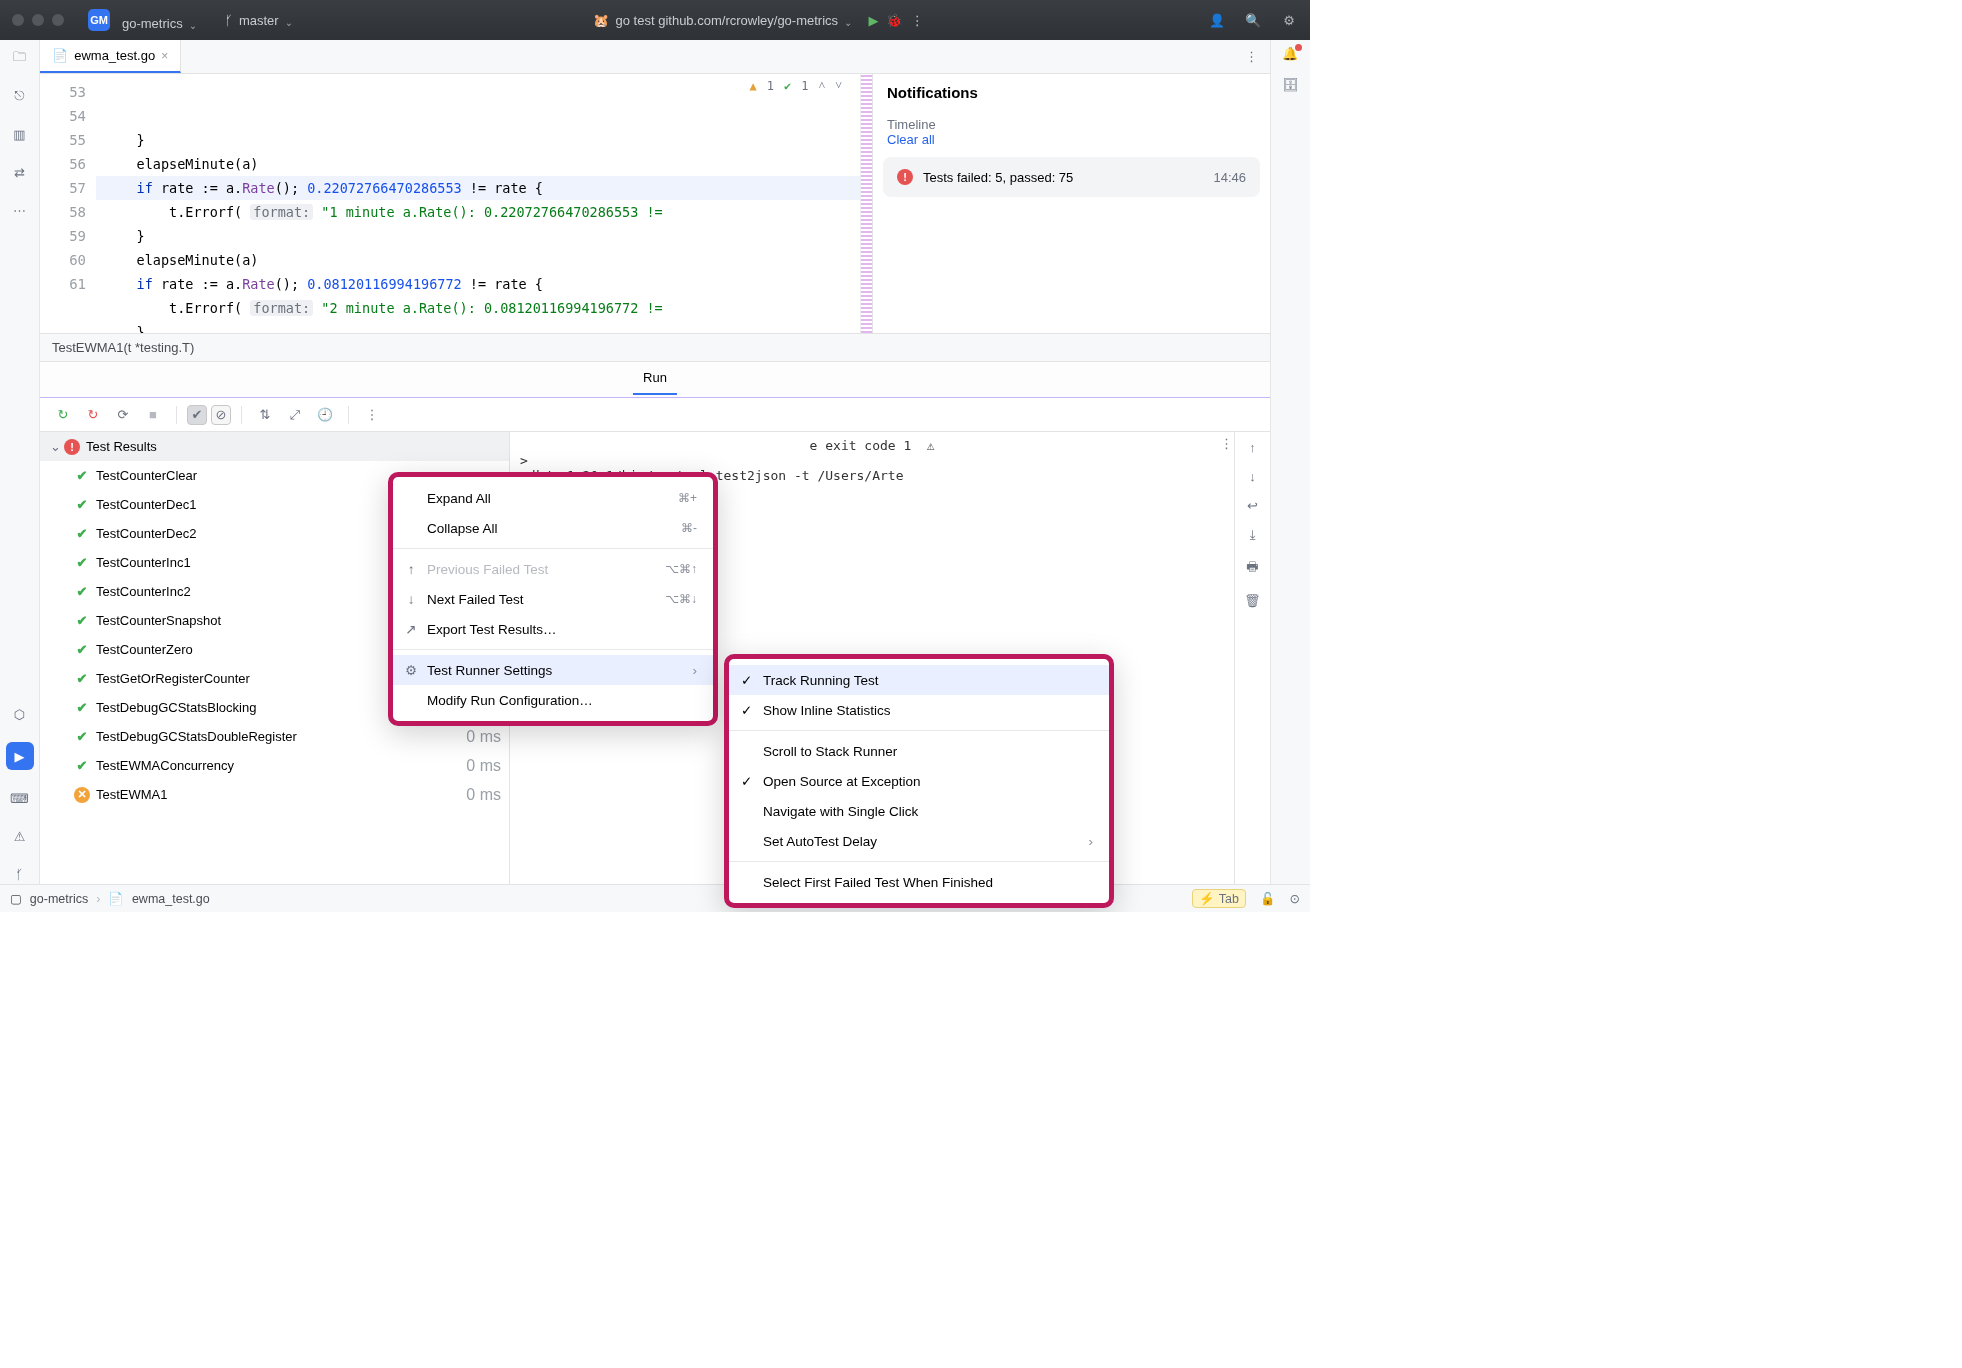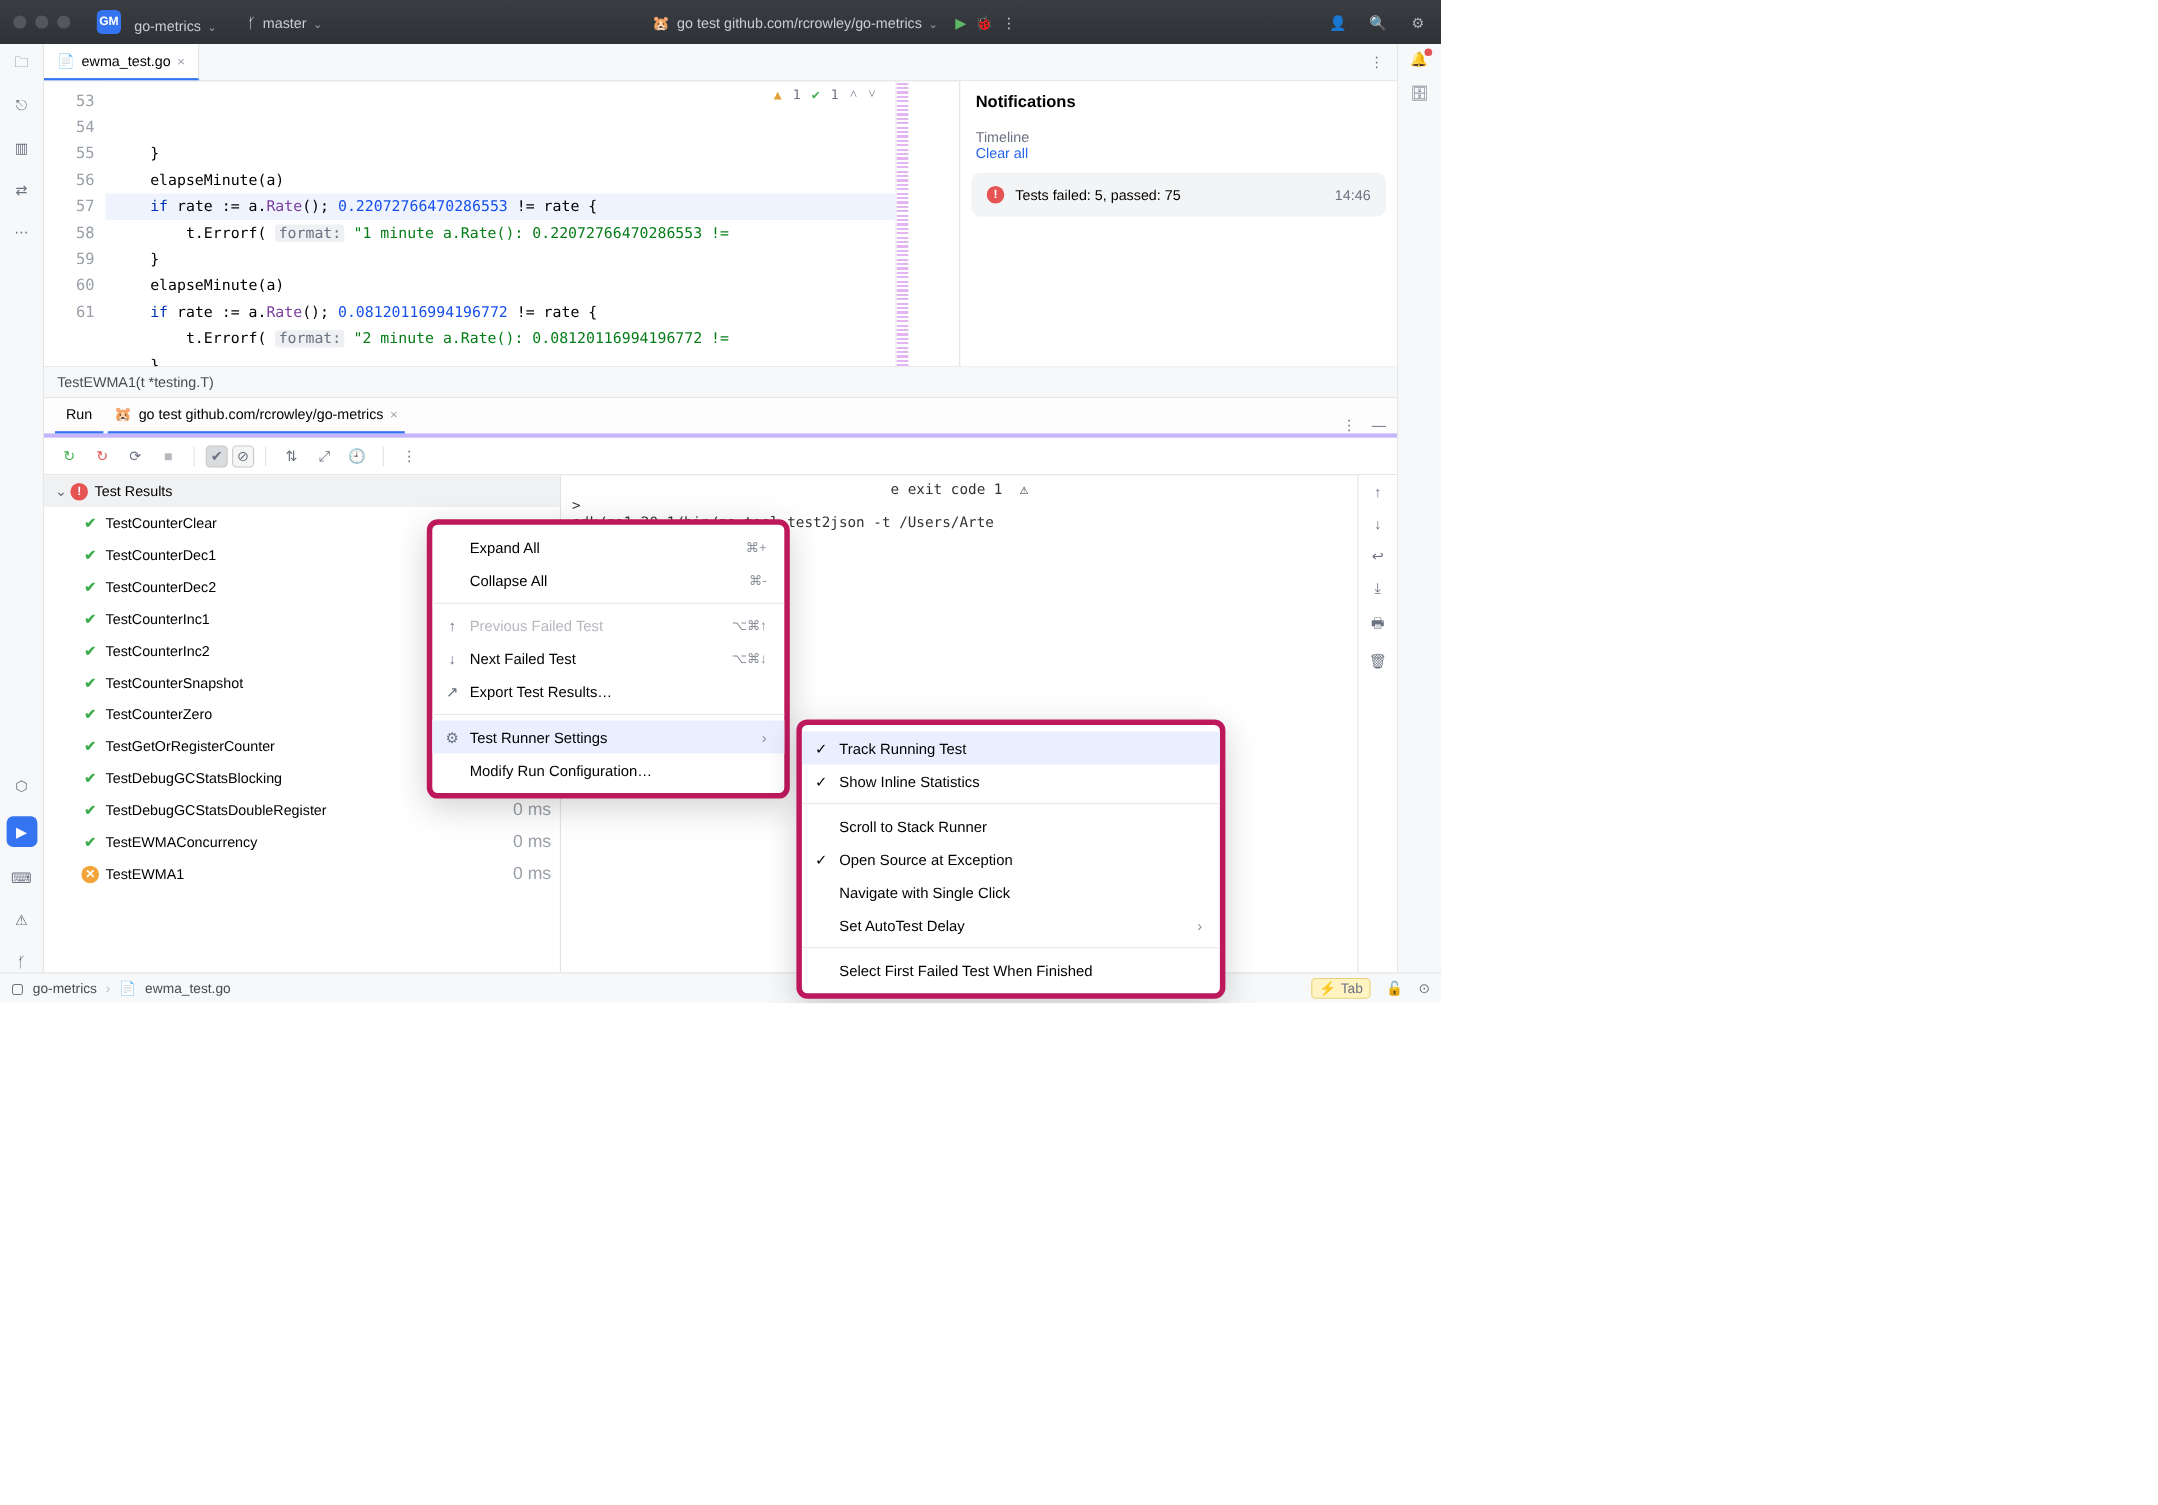--- a/index.html
+++ b/index.html
@@ -105,21 +105,21 @@
 }
 .ed-badges {
   position:absolute; top:4px; right:18px; display:flex; gap:10px; align-items:center;
   font-size:12px; color:#6b7280;
 }
 .warn-tri { color:#e5a13a; }
 .chk-green { color:#3fae4e; }
 
 .notifications {
   width:398px; border-left:1px solid #e3e3e3; background:#fff;
-  display:flex; flex-direction:column;margin-left:46px;
+  display:flex; flex-direction:column;
 }
 .notif-head { padding:10px 14px; font-weight:600; font-size:15px;}
 .notif-sub { display:flex; justify-content:space-between; padding:6px 14px 10px; color:#6b7280;flex-direction:column;}
 .notif-sub a { color:#2563eb; text-decoration:none;}
 .notif-card {
   margin:0 10px; padding:12px 14px; background:#f3f4f6; border-radius:8px;
   display:flex; align-items:center; gap:10px;
 }
 .notif-err { width:16px;height:16px;border-radius:50%;background:#e55353;color:#fff;display:flex;align-items:center;justify-content:center;font-size:11px;font-weight:700;}
 .notif-time { margin-left:auto; color:#6b7280;}
@@ -127,22 +127,22 @@
 
 .breadcrumb-fn {
   height:28px; display:flex; align-items:center; padding:0 12px;
   background:#f7f8fa; border-bottom:1px solid #e3e3e3; color:#494c52;
   font-size:13px;
 }
 
 
 .runwin { flex:1; display:flex; flex-direction:column; min-height:0;}
 .run-tabs {
-  height:36px; display:flex; align-items:flex-end; gap:4px; padding:0 10px;
-  border-bottom:4px solid #c4b5fd; background:#fdfdfd;
+  height:36px; display:flex; align-items:center; gap:4px; padding:0 10px;
+  border-bottom:1px solid #c4b5fd; background:#fdfdfd;flex-direction:column;
 }
 .run-tabs .rt { padding:8px 10px; }
 .run-tabs .rt.active { border-bottom:2px solid #3574f0; color:#000; }
 .run-tabs .rt-config { display:flex; align-items:center; gap:6px; border-bottom:2px solid #3574f0; padding:8px 6px;}
 .run-tabs .rt-close { color:#9aa0a8; font-size:12px; }
 .run-tabs .rt-right { margin-left:auto; display:flex; gap:14px; color:#6b7280;}
 
 .run-toolbar {
   height:34px; display:flex; align-items:center; gap:4px; padding:0 10px;
   border-bottom:1px solid #e3e3e3; background:#fff; color:#6b7280;

